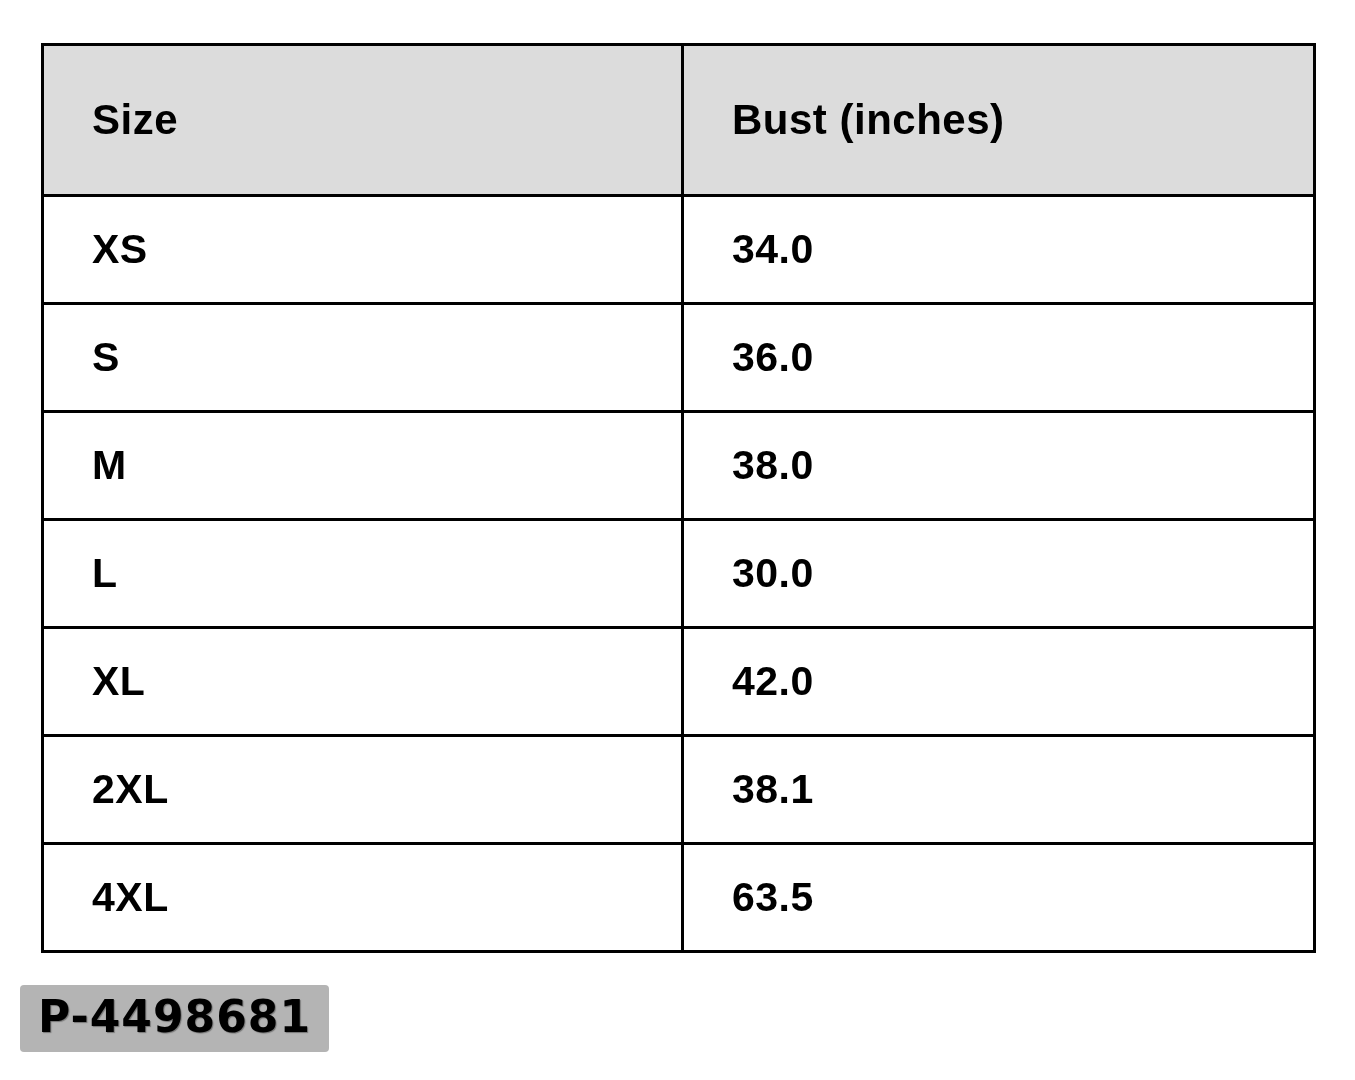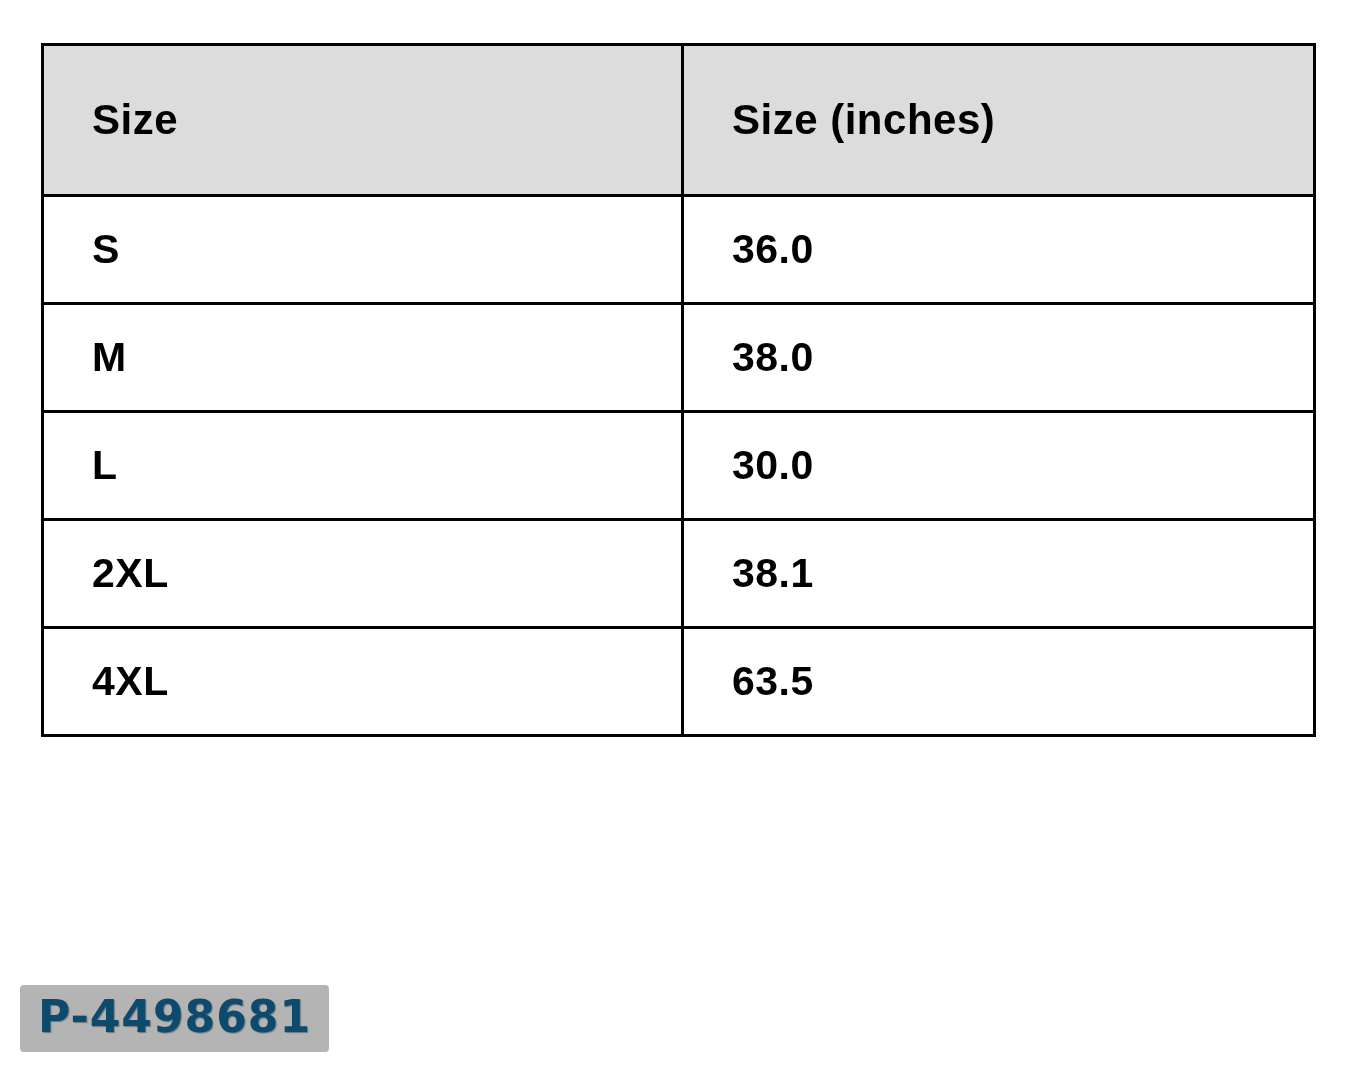--- a/index.html
+++ b/index.html
@@ -60,21 +60,21 @@
     background: #ffffff;
     height: 105px;
   }
 
   .watermark {
     position: absolute;
     left: 20px;
     top: 985px;
     padding: 6px 18px 10px 18px;
     background: #b4b4b4;
-    color: #0c4a6e;
+    color: #000000;
     font-family: "DejaVu Sans", sans-serif;
     font-size: 44px;
     font-weight: bold;
     letter-spacing: 1px;
     border-radius: 4px;
     text-shadow: 1px 1px 1px rgba(0,0,0,0.35);
   }
 </style>
 </head>
 <body>
@@ -82,35 +82,43 @@
 <div class="page">
 
   <table class="size-table">
     <colgroup>
       <col class="col-size">
       <col class="col-bust">
     </colgroup>
     <thead>
       <tr>
         <th>Size</th>
-        <th>Size  (inches)</th>
+        <th>Bust  (inches)</th>
       </tr>
     </thead>
     <tbody>
+      <tr>
+        <td>XS</td>
+        <td>34.0</td>
+      </tr>
       <tr>
         <td>S</td>
         <td>36.0</td>
       </tr>
       <tr>
         <td>M</td>
         <td>38.0</td>
       </tr>
       <tr>
         <td>L</td>
         <td>30.0</td>
+      </tr>
+      <tr>
+        <td>XL</td>
+        <td>42.0</td>
       </tr>
       <tr>
         <td>2XL</td>
         <td>38.1</td>
       </tr>
       <tr>
         <td>4XL</td>
         <td>63.5</td>
       </tr>
     </tbody>

